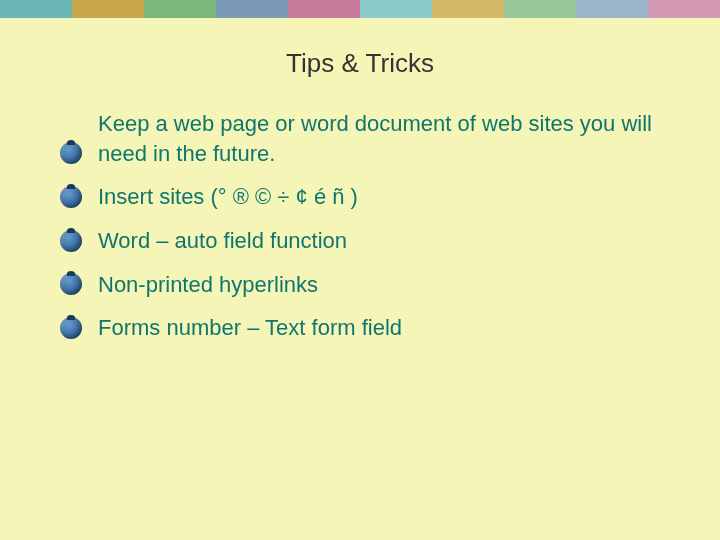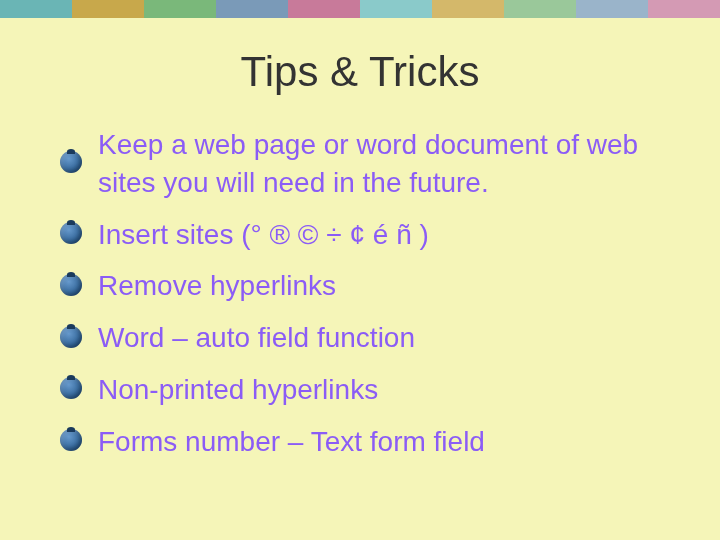--- a/index.html
+++ b/index.html
@@ -39,38 +39,38 @@
     .seg-light-green { background-color: #9ac89a; }
     .seg-light-blue { background-color: #9ab4ca; }
     .seg-light-pink { background-color: #d49ab4; }
 
     .main-content {
       padding: 20px 60px 20px 60px;
     }
 
     .page-title {
       text-align: center;
-      font-size: 42px;
+      font-size: 26px;
       font-weight: normal;
       color: #333333;
       margin-bottom: 30px;
       margin-top: 10px;
     }
 
     .bullet-list {
       list-style: none;
       padding: 0;
     }
 
     .bullet-list li {
       display: flex;
-      align-items: center;
+      align-items: flex-end;
       margin-bottom: 14px;
-      font-size: 28px;
-      color: #8b5cf6;
+      font-size: 22px;
+      color: #0f766e;
       line-height: 1.35;
     }
 
     .bullet-icon {
       display: inline-block;
       width: 26px;
       height: 26px;
       min-width: 26px;
       margin-right: 12px;
       margin-top: 1px;
@@ -124,24 +124,20 @@
     <li>
       <span class="bullet-icon"></span>
       <span>Keep a web page or word document of web sites you will need in the future.</span>
     </li>
     <li>
       <span class="bullet-icon"></span>
       <span>Insert sites (° ® © ÷ ¢ é ñ )</span>
     </li>
     <li>
       <span class="bullet-icon"></span>
-      <span>Remove hyperlinks</span>
-    </li>
-    <li>
-      <span class="bullet-icon"></span>
       <span>Word – auto field function</span>
     </li>
     <li>
       <span class="bullet-icon"></span>
       <span>Non-printed hyperlinks</span>
     </li>
     <li>
       <span class="bullet-icon"></span>
       <span>Forms number – Text form field</span>
     </li>

